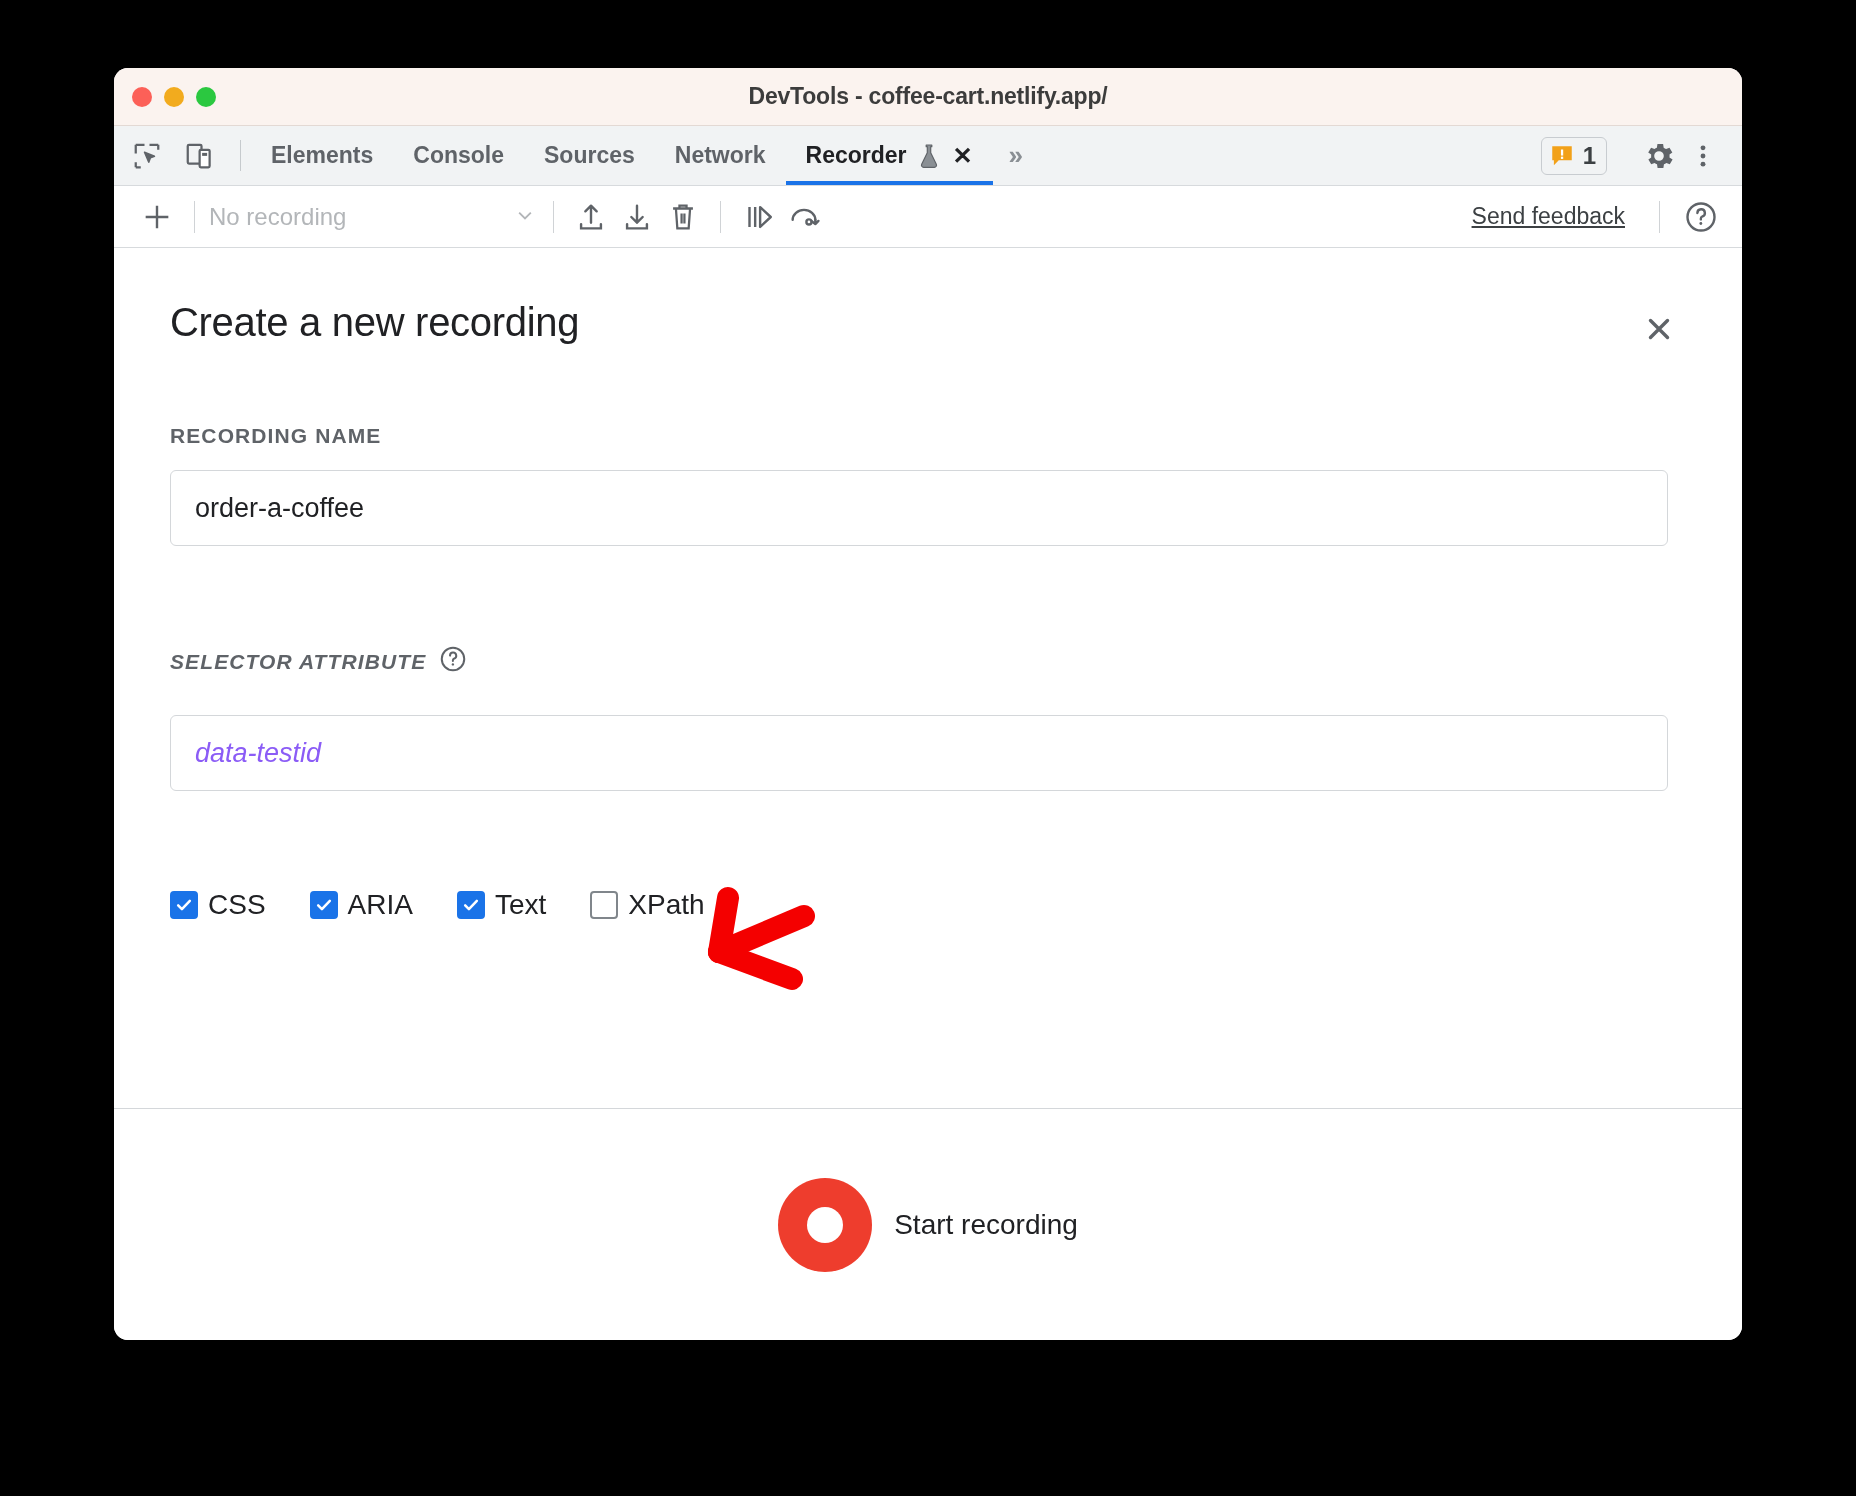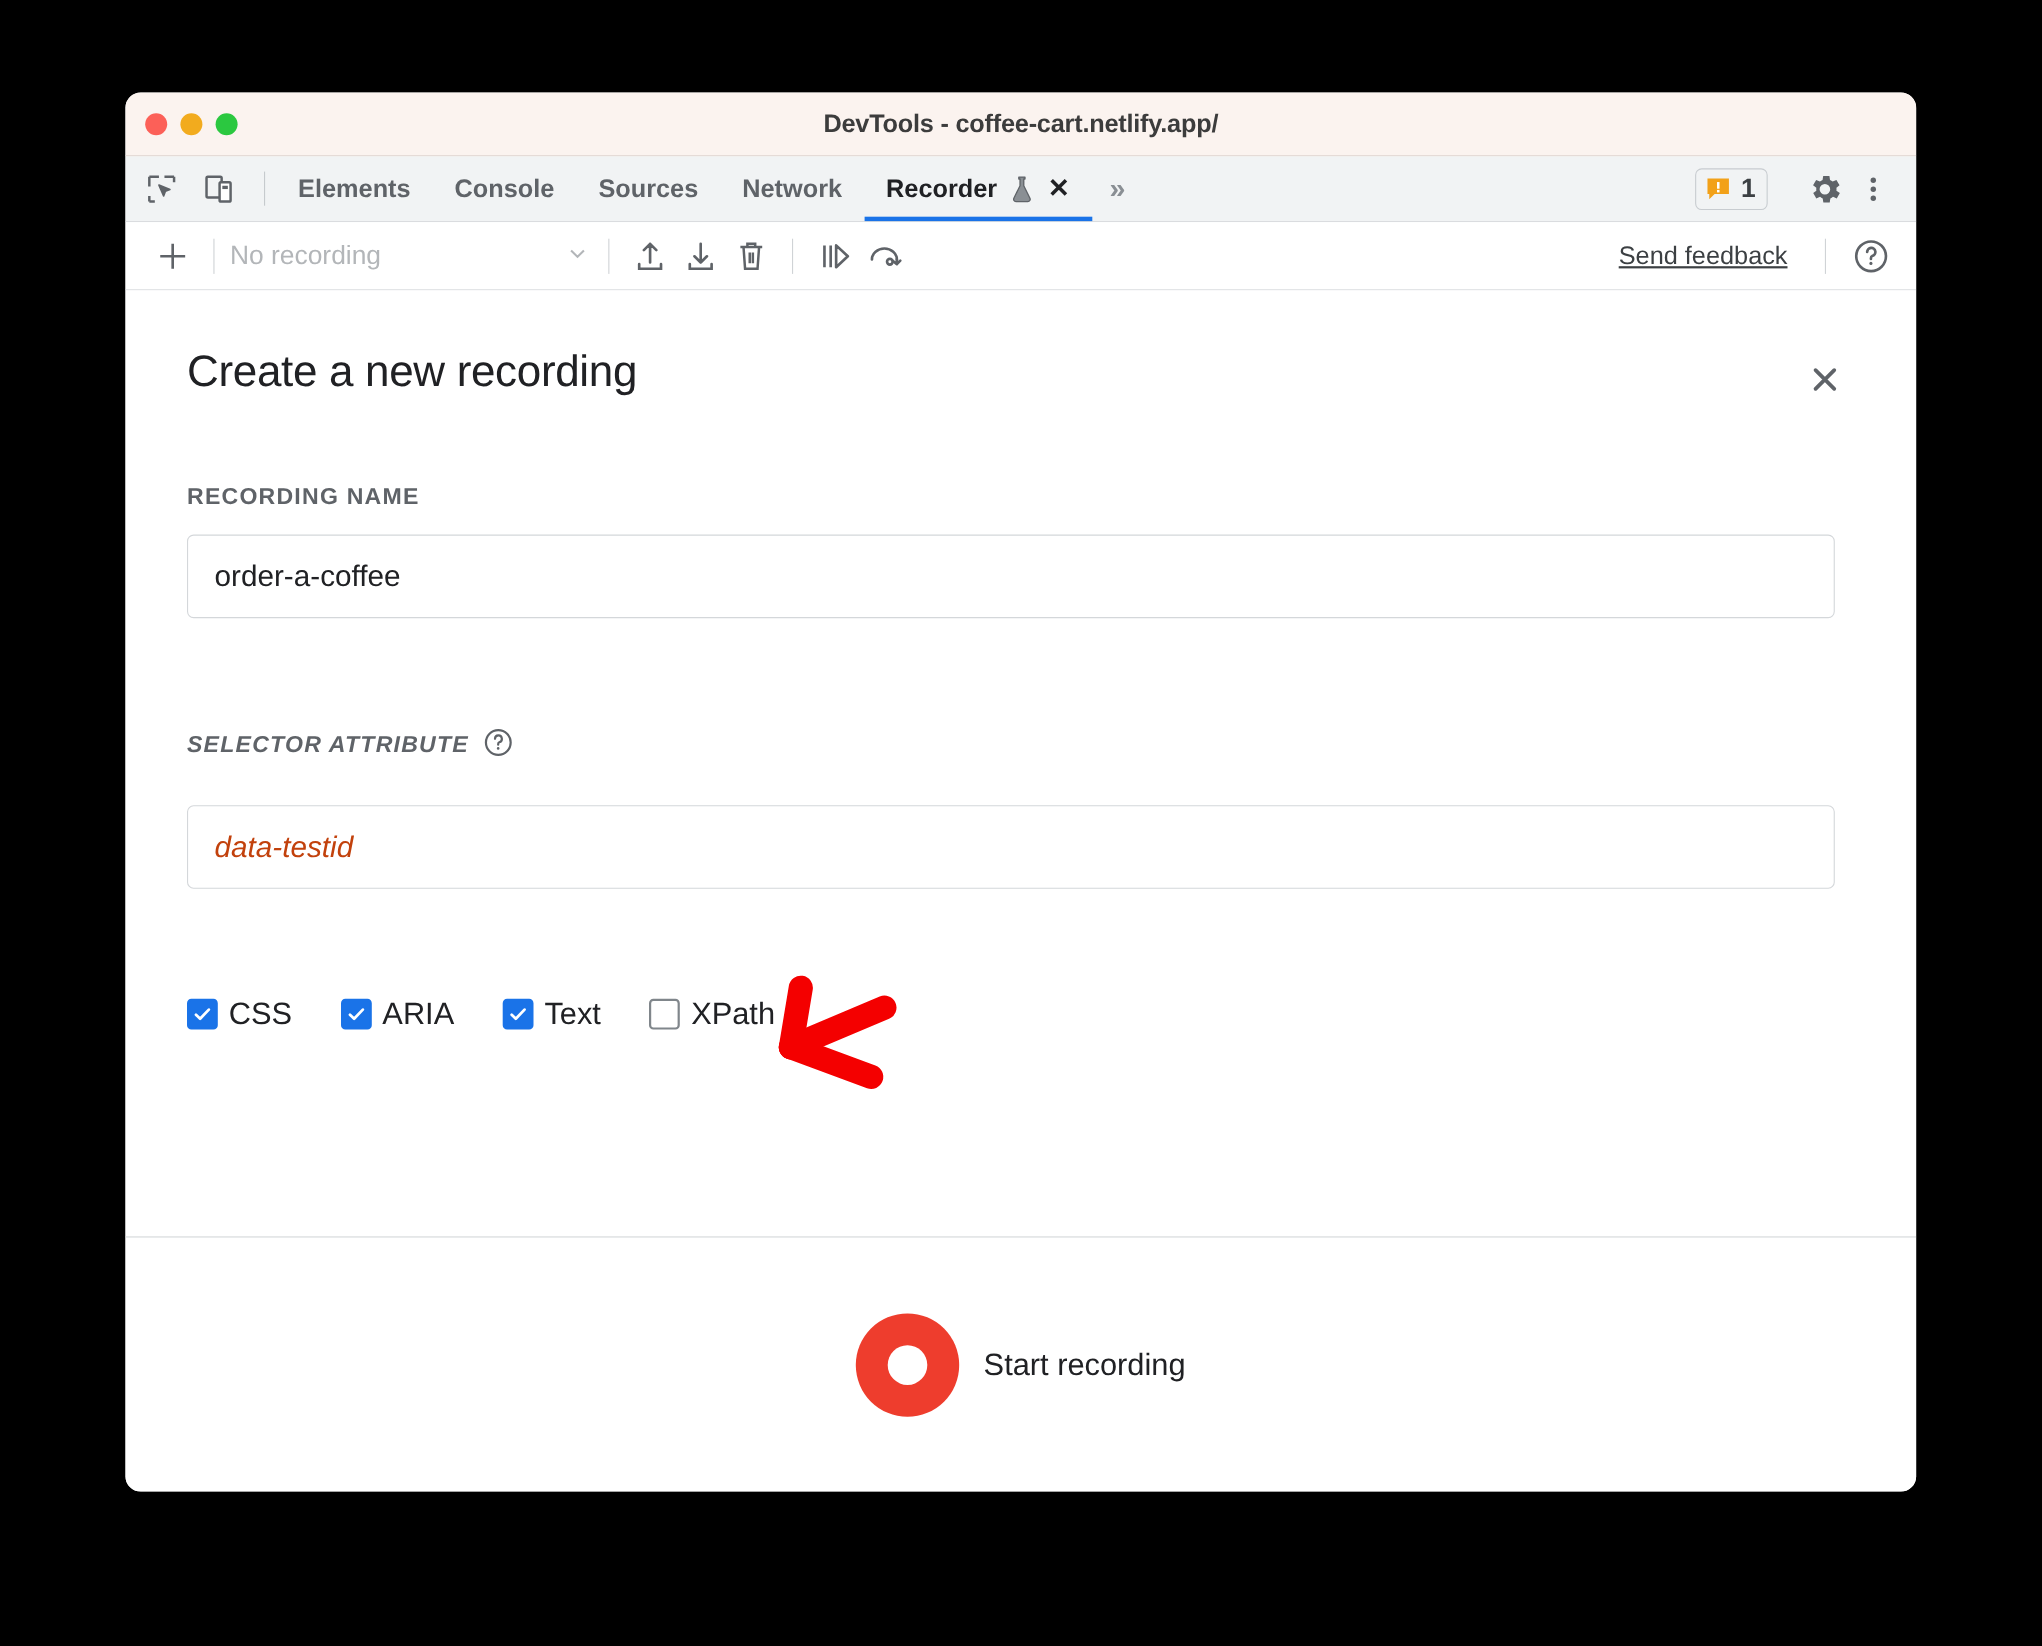--- a/index.html
+++ b/index.html
@@ -16,21 +16,21 @@
     position: relative;
     width: 1856px;
     height: 1496px;
     background: #000000;
   }
 
   
   .window {
     position: absolute;
     left: 114px;
-    top: 84px;
+    top: 68px;
     width: 1628px;
     height: 1272px;
     background: #ffffff;
     border-radius: 14px;
     overflow: hidden;
     box-shadow: 0 0 0 0.5px rgba(0,0,0,0.25);
   }
 
   
   .titlebar {
@@ -246,21 +246,21 @@
     border: 1px solid #d4d7da;
     border-radius: 6px;
     display: flex;
     align-items: center;
     padding: 0 24px;
     font-size: 27px;
     color: #202124;
     background: #fff;
     cursor: text;
   }
-  .text-input.placeholder { color: #c2410c; margin-top: 36px; }
+  .text-input.placeholder { color: #8b5cf6; margin-top: 36px; }
 
   .checkbox-row {
     margin-top: 36px;
     display: flex;
     align-items: center;
     gap: 44px;
   }
   .cb-item {
     display: flex;
     align-items: center;

